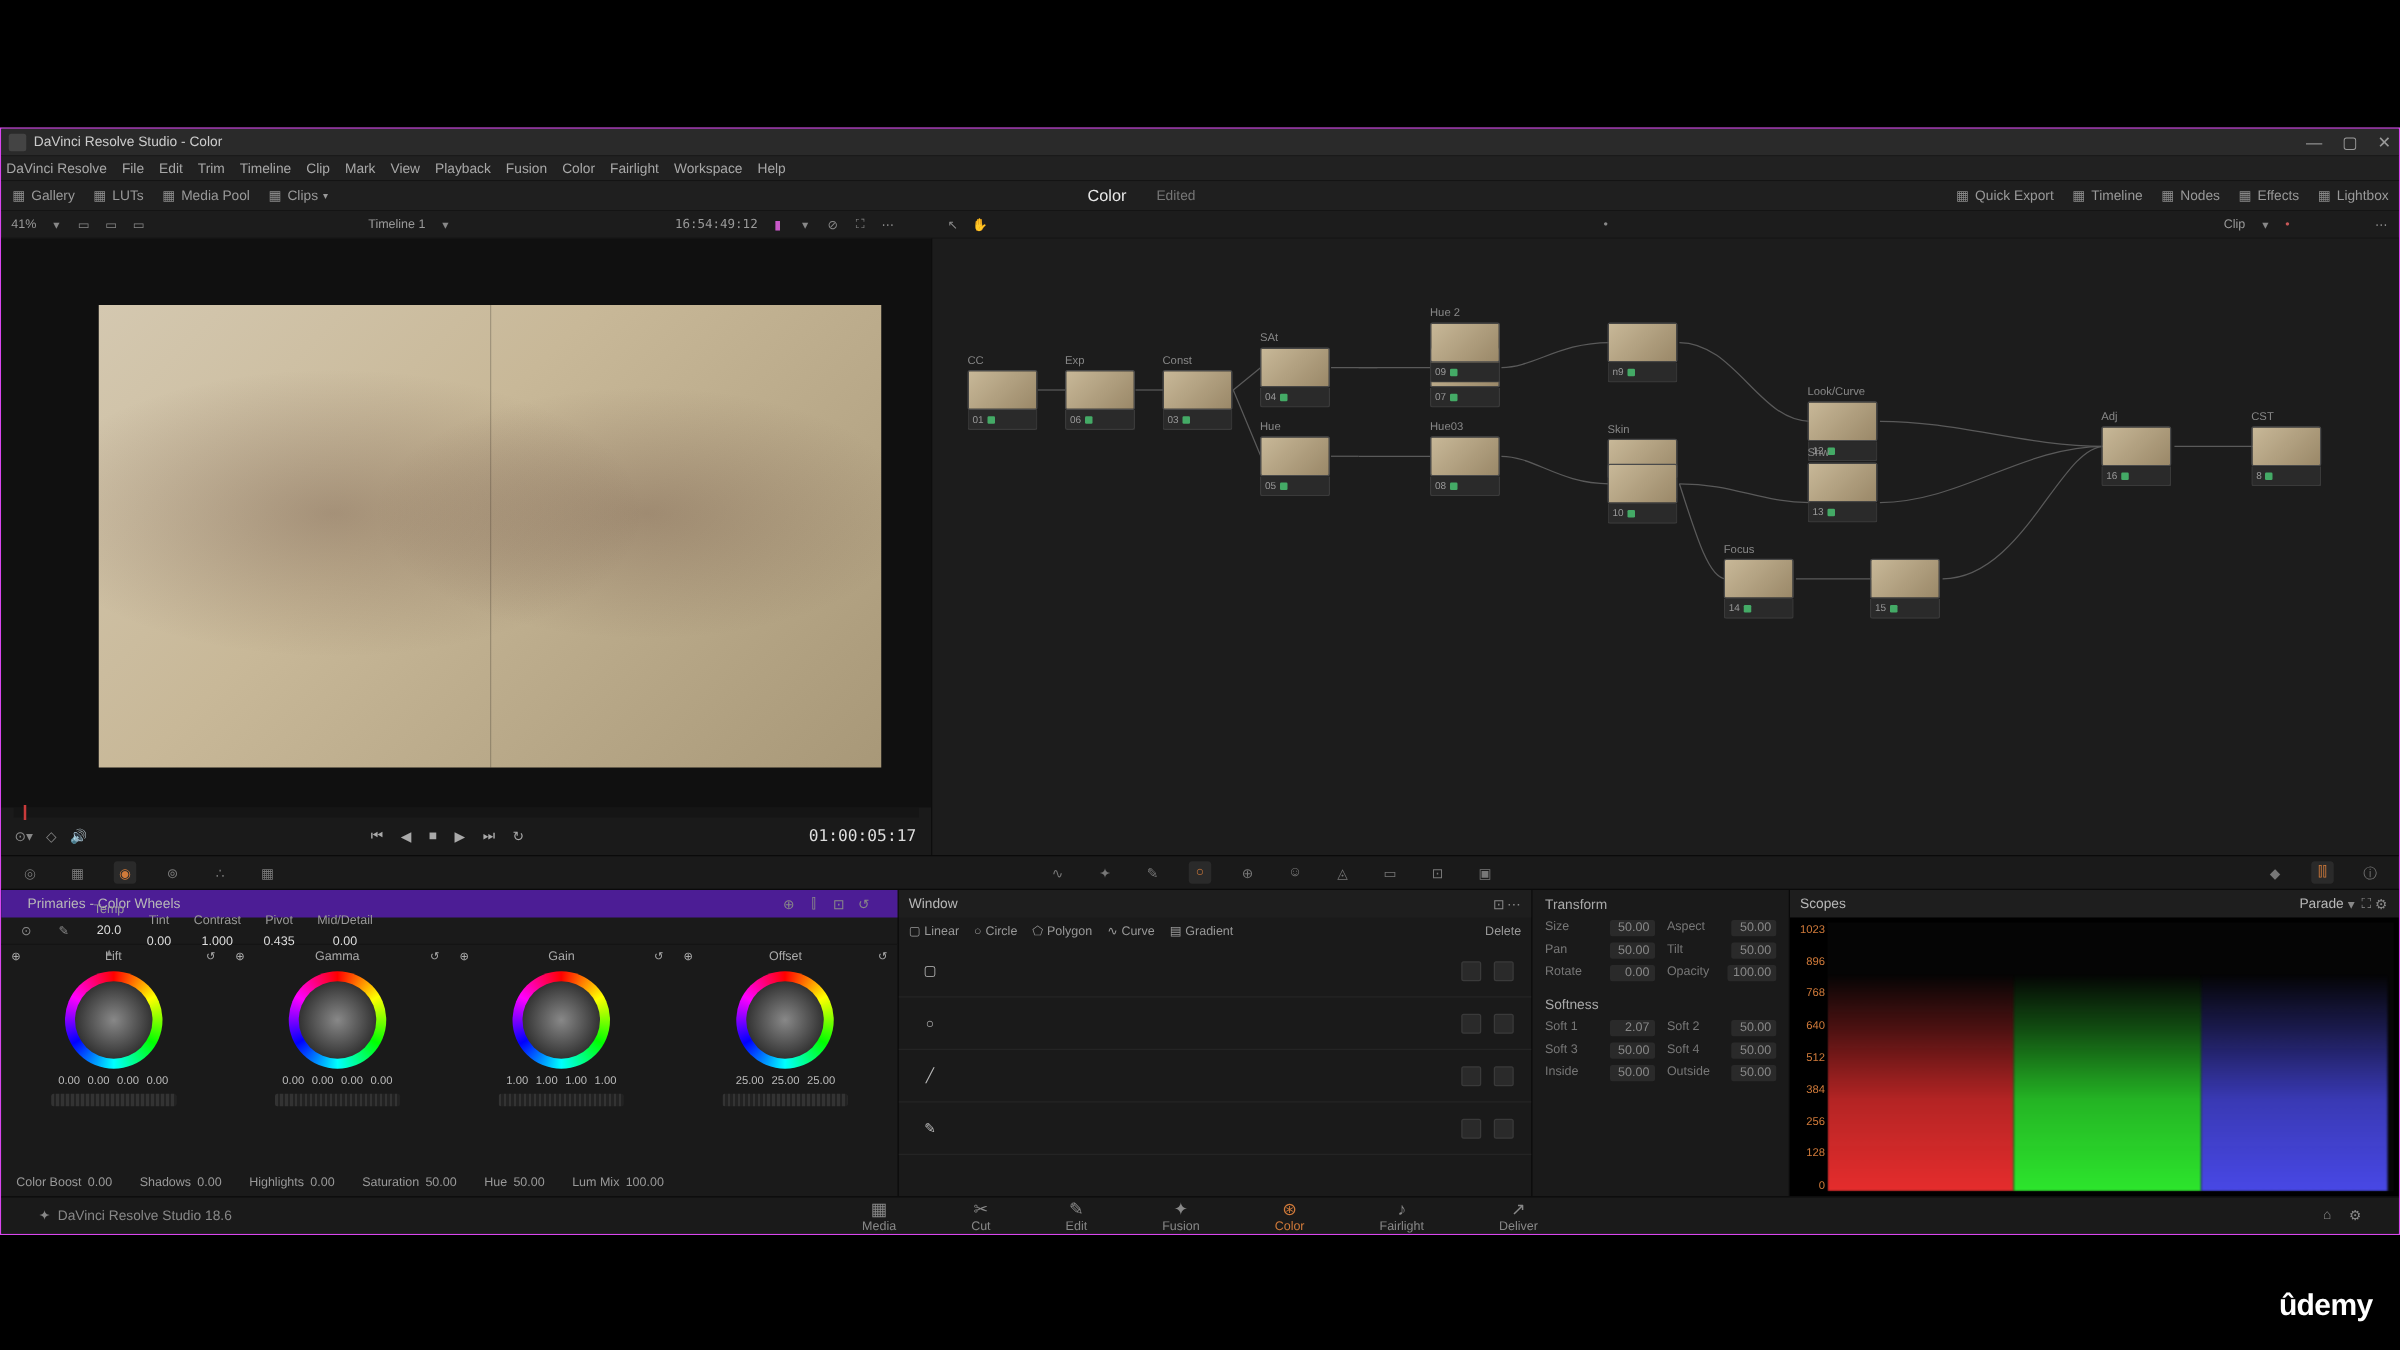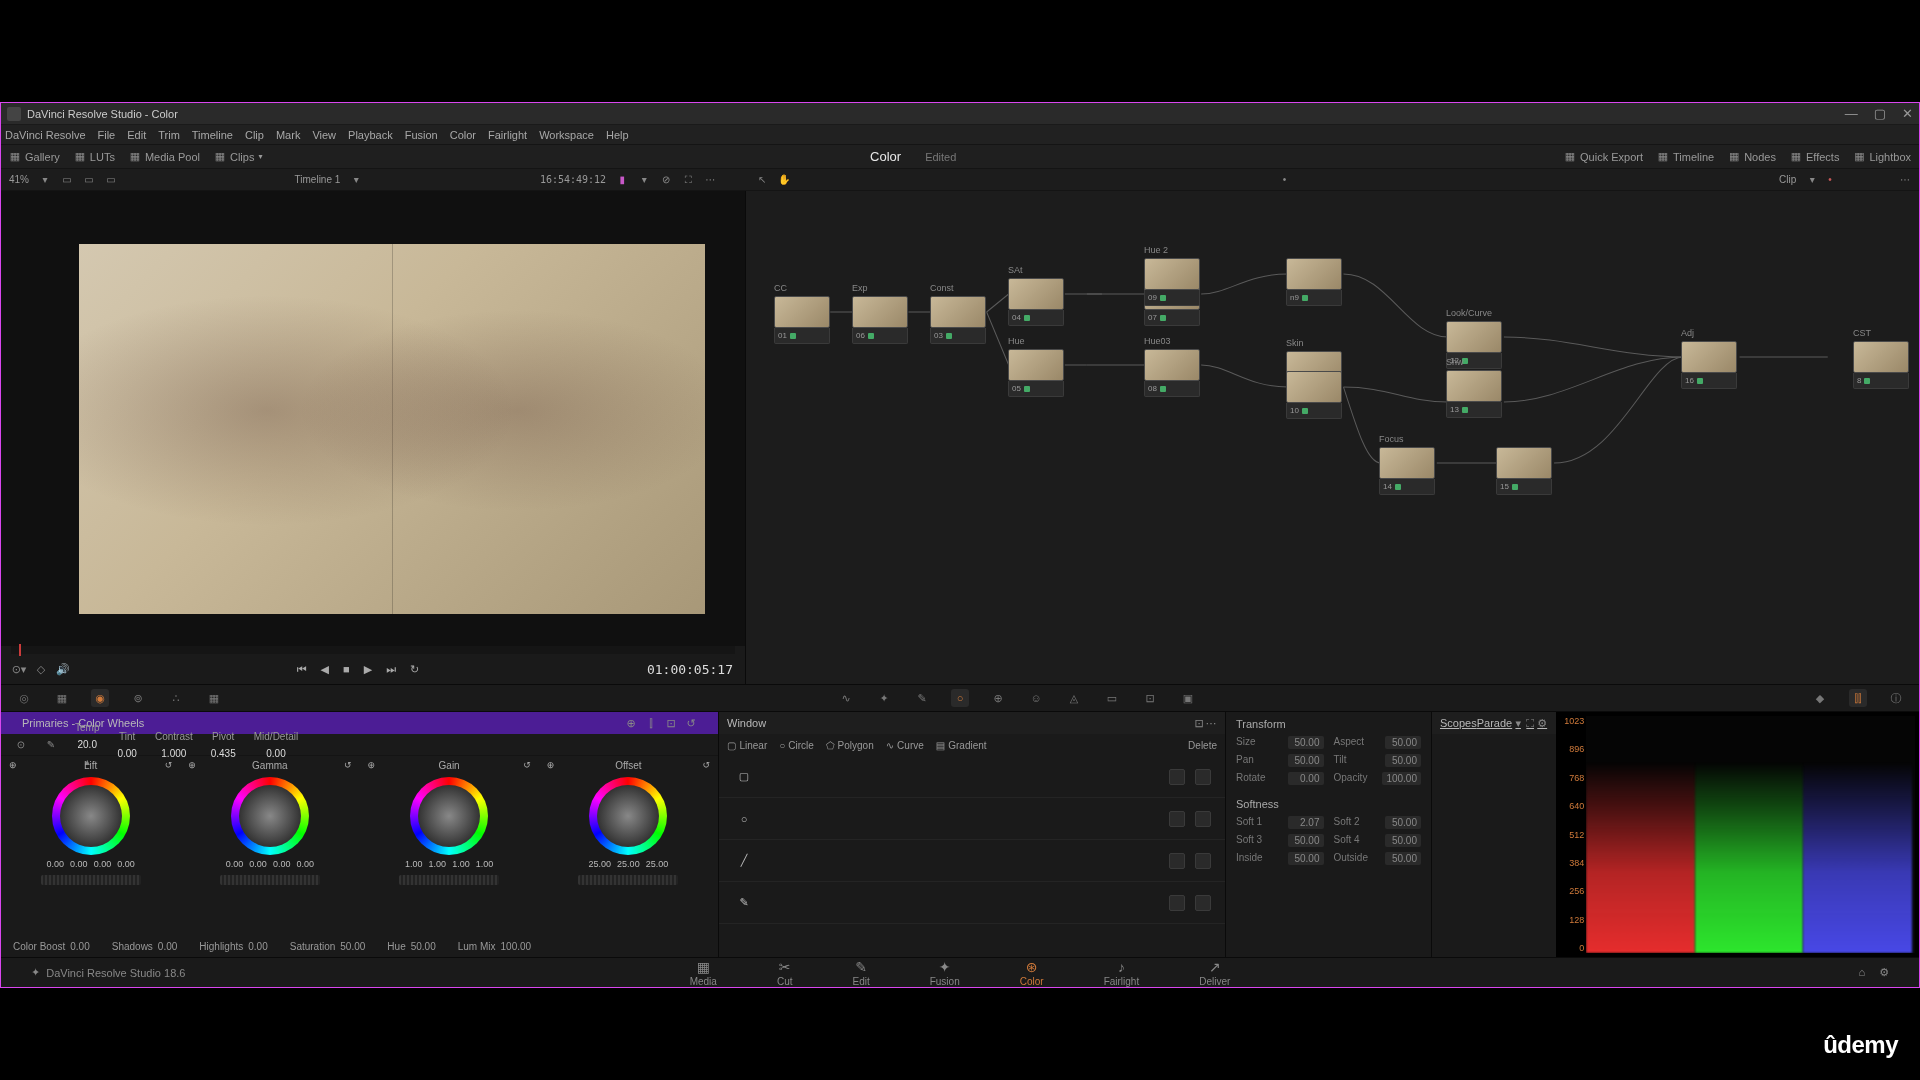--- a/index.html
+++ b/index.html
@@ -70,21 +70,21 @@
 .shape-row { height:42px; display:flex; align-items:center; padding:0 14px; gap:10px; border-bottom:1px solid #242424; }
 .shape-preview { width:22px; height:22px; display:flex; align-items:center; justify-content:center; color:#bbb; }
 .shape-row .spacer { flex:1; }
 .shape-row .togglebox { width:16px; height:16px; background:#2a2a2a; border:1px solid #3a3a3a; border-radius:2px; }
 .transform-panel { width: 206px; border-right:1px solid #0a0a0a; display:flex; flex-direction:column; padding:6px 10px; font-size:10px; color:#777; }
 .tp-section { margin-bottom:8px; }
 .tp-title { color:#aaa; font-size:11px; margin-bottom:6px; }
 .tp-row { display:flex; gap:10px; margin-bottom:5px; }
 .tp-param { flex:1; display:flex; justify-content:space-between; }
 .tp-param .val { background:#2a2a2a; padding:1px 4px; border-radius:2px; color:#888; min-width:36px; text-align:right; }
-.scopes-panel { flex:1; display:flex; flex-direction:row;text-decoration:underline; }
+.scopes-panel { flex:1; display:flex; flex-direction:column; }
 .scopes-header { height:22px; display:flex; align-items:center; padding:0 8px; background:#1e1e1e; font-size:11px; }
 .scopes-header .spacer { flex:1; }
 .scopes-body { flex:1; background:#000000; position:relative; padding:4px 4px 4px 30px; }
 .scope-labels { position:absolute; left:4px; top:4px; bottom:4px; width:24px; display:flex; flex-direction:column; justify-content:space-between; font-size:9px; color:#d07a3a; text-align:right; }
 .scope-canvas { width:100%; height:100%; background:#050505; position:relative; overflow:hidden; }
 .scope-wave { position:absolute; bottom:0; width:33%; height:85%; }
 .scope-wave.r { left:0; background: linear-gradient(to top, rgba(255,50,50,0.9) 0%, rgba(255,50,50,0.7) 40%, rgba(255,50,50,0.3) 70%, transparent 95%); filter: blur(1px); }
 .scope-wave.g { left:33%; background: linear-gradient(to top, rgba(50,255,50,0.9) 0%, rgba(50,255,50,0.7) 40%, rgba(50,255,50,0.3) 70%, transparent 95%); filter: blur(1px); }
 .scope-wave.b { left:66%; background: linear-gradient(to top, rgba(80,80,255,0.9) 0%, rgba(80,80,255,0.7) 40%, rgba(80,80,255,0.3) 70%, transparent 95%); filter: blur(1px); }
 .page-tabs { height: 30px; background:#1a1a1a; display:flex; align-items:center; justify-content:center; gap:40px; border-top:1px solid #0a0a0a; }
@@ -375,21 +375,21 @@
             </div>
           </div>
           <div class="node" style="left: 935px; top: 150px;">
             <div class="label">Adj</div>
             <div class="thumb"></div>
             <div class="footer">
               <span>16</span>
               <span class="badge"></span>
             </div>
           </div>
-          <div class="node" style="left: 1107px; top: 150px; text-align: center;">
+          <div class="node" style="left: 1055px; top: 150px; text-align: center;">
             <div class="label">CST</div>
             <div class="thumb"></div>
             <div class="footer">
               <span>8</span>
               <span class="badge"></span>
             </div>
           </div>
         </div>
     </div>
   </div>

